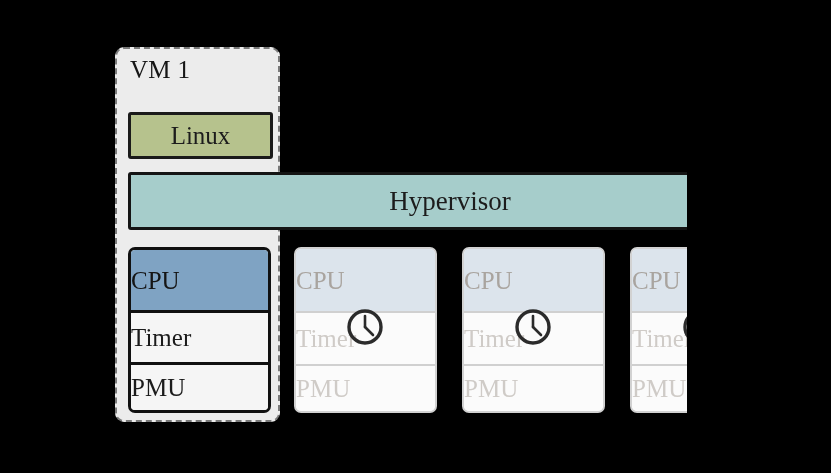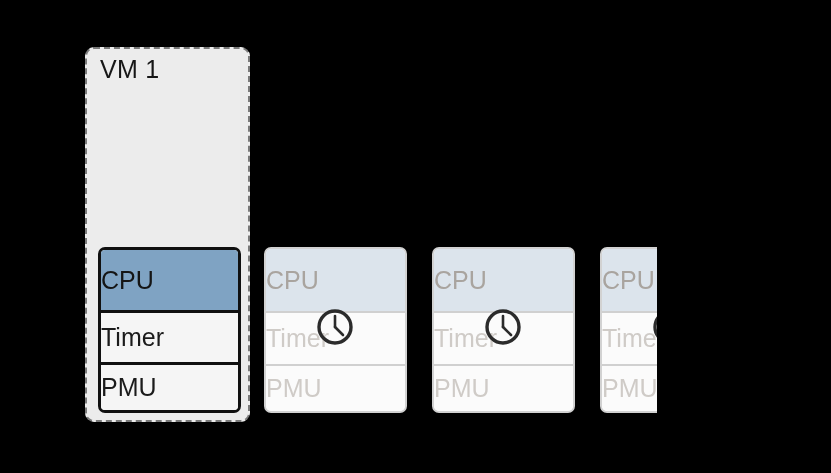--- a/index.html
+++ b/index.html
@@ -6,21 +6,22 @@
     margin: 0;
     padding: 0;
     background: #000000;
   }
   #canvas {
     position: relative;
     width: 657px;
     height: 473px;
     background: #000000;
     overflow: hidden;
-    font-family: Liberation Sans, sans-serif;
+    font-family: Liberation Serif, serif;
+    margin-left: 30px;
   }
 
   
   .vm-box {
     position: absolute;
     left: 85px;
     top: 47px;
     width: 165px;
     height: 375px;
     background: #ececec;
@@ -163,21 +164,27 @@
   .clock.k3 { left: 652px; }
 </style>
 </head>
 <body>
 
 <div id="canvas">
 
   <div class="vm-box"></div>
   <div class="vm-title">VM 1</div>
 
-
+  <div class="blk linux-box">
+    <span>Linux</span>
+  </div>
+
+  <div class="blk hypervisor-box">
+    <span>Hypervisor</span>
+  </div>
 
   <div class="core core-active">
     <div class="cell cell-cpu">
       <span>CPU</span>
     </div>
     <div class="cell cell-timer">
       <span>Timer</span>
     </div>
     <div class="cell cell-pmu">
       <span>PMU</span>

